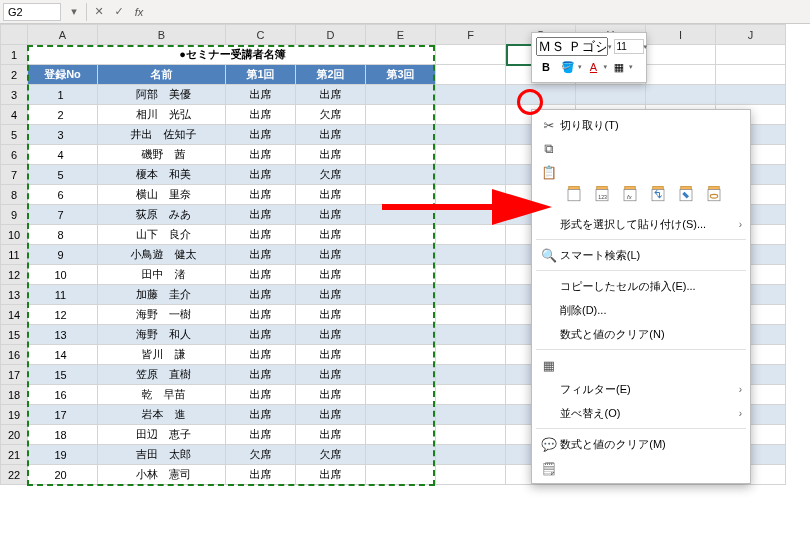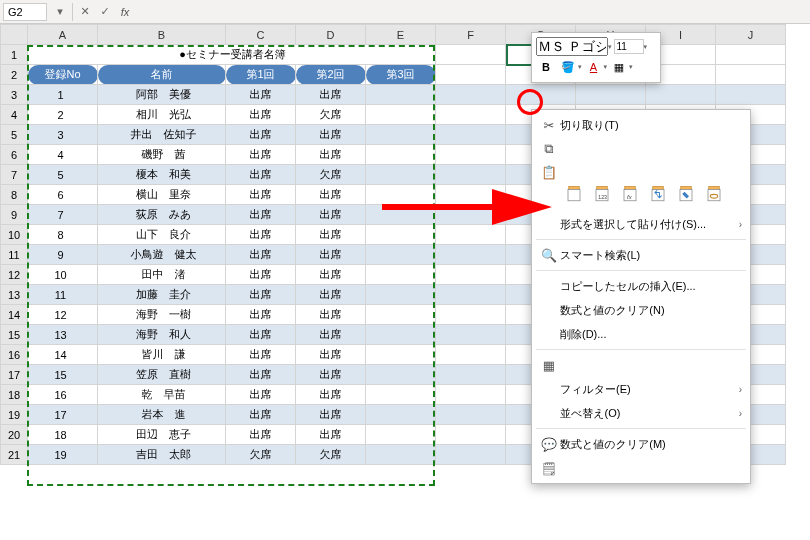--- a/index.html
+++ b/index.html
@@ -1,44 +1,44 @@
 <!DOCTYPE html>
 <html><head>
 <meta charset="utf-8">
 <style>
 * { margin: 0; padding: 0; box-sizing: border-box; font-family: "Meiryo", sans-serif; }
 body { width: 810px; height: 540px; background: #fff; overflow: hidden; font-size: 11px; position: relative; }
 
 .formula-bar { display: flex; align-items: center; border-bottom: 1px solid #ccc; height: 24px; background: #f3f2f1; }
-.name-box { width: 44px; padding: 2px 4px; border: 1px solid #ccc; background: #fff; margin: 2px 3px; font-size: 11px; }
+.name-box { width: 58px; padding: 2px 4px; border: 1px solid #ccc; background: #fff; margin: 2px 3px; font-size: 11px; }
 .fb-btn { width: 20px; text-align: center; color: #666; cursor: pointer; }
 .fb-fx { font-style: italic; color: #555; }
 .fb-input { flex: 1; padding: 2px 6px; }
 
 .grid-wrap { position: relative; }
 table.grid { border-collapse: collapse; }
 table.grid th, table.grid td { border: 1px solid #d4d4d4; text-align: center; font-size: 11px; background: #fff; height: 20px; }
 table.grid th.col-head { background: #e6e6e6; color: #333; font-weight: normal; height: 20px; position: relative; }
 table.grid th.row-head { background: #e6e6e6; font-weight: normal; width: 27px; }
 table.grid th.corner { background: #e6e6e6; width: 27px; }
 .col-A { width: 70px; } .col-B { width: 128px; } .col-C { width: 70px; } .col-D { width: 70px; } .col-E { width: 70px; }
 .col-F { width: 70px; } .col-G { width: 70px; } .col-H { width: 70px; } .col-I { width: 70px; } .col-J { width: 70px; }
 
-.title-row td { text-align: left; padding-left: 2px; font-weight: normal; font-size: 13px; }
-.header-row td { background: #4f81bd !important; color: #fff; font-weight: normal; border-radius: 10px; }
+.title-row td { text-align: left; padding-left: 2px; font-weight: bold; font-size: 13px; }
+.header-row td { background: #4f81bd !important; color: #fff; font-weight: bold; }
 tr.odd td { background: #dce6f1; }
 tr.even td { background: #fff; }
 td.left { text-align: left; padding-left: 4px; }
 td.right { text-align: right; padding-right: 4px; }
 
 .marching { position: absolute; border: 2px dashed #1a7f1a; pointer-events: none; }
 
 .selected-cell { position: absolute; border: 2px solid #217346; pointer-events: none; }
 
-.mini-toolbar { position: absolute; background: #fff; border: 1px solid #bdbdbd; box-shadow: 0 3px 8px rgba(0,0,0,0.25); padding: 4px; width: 130px; font-size: 11px; }
+.mini-toolbar { position: absolute; background: #fff; border: 1px solid #bdbdbd; box-shadow: 0 3px 8px rgba(0,0,0,0.25); padding: 4px; width: 116px; font-size: 11px; }
 .mini-toolbar .row { display: flex; align-items: center; gap: 2px; margin-bottom: 2px; }
 .mini-toolbar select, .mini-toolbar .font-size { border: 1px solid #ccc; font-size: 10px; padding: 1px 2px; }
 .mini-toolbar .font-name { width: 72px; }
 .mini-toolbar .font-size { width: 30px; }
 .mini-toolbar .mini-btn { width: 20px; height: 18px; display: flex; align-items: center; justify-content: center; cursor: pointer; font-size: 11px; }
 .mini-toolbar .bold { font-weight: bold; }
 .mini-toolbar .dd { font-size: 7px; color: #666; margin-left: -2px; }
 
 .ctx-menu { position: absolute; background: #fff; border: 1px solid #bdbdbd; box-shadow: 0 3px 10px rgba(0,0,0,0.3); width: 220px; font-size: 11px; padding: 3px 0; }
 .ctx-item { display: flex; align-items: center; padding: 4px 8px 4px 6px; cursor: pointer; position: relative; height: 24px; }
@@ -347,20 +347,33 @@
           <td class="left">吉田　太郎</td>
           <td>欠席</td>
           <td>欠席</td>
           <td></td>
           <td></td>
           <td></td>
           <td></td>
           <td></td>
           <td></td>
         </tr>
+        <tr class="even">
+          <th class="row-head">22</th>
+          <td class="right">20</td>
+          <td class="left">小林　憲司</td>
+          <td>出席</td>
+          <td>出席</td>
+          <td></td>
+          <td></td>
+          <td></td>
+          <td></td>
+          <td></td>
+          <td></td>
+        </tr>
       </tbody>
 </table>
 
 <div class="marching" style="left:27px; top:21px; width:408px; height:441px;"></div>
 
 <div class="selected-cell" style="left:506px; top:20px; width:71px; height:22px;"></div>
 </div>
 
 <div class="mini-toolbar" style="left:531px; top:32px;">
   <div class="row">
@@ -450,25 +463,25 @@
     <span class="ctx-icon">🔍</span>
     <span class="ctx-label">スマート検索(L)</span>
   </div>
   <div class="ctx-sep"></div>
   <div class="ctx-item">
     <span class="ctx-icon"></span>
     <span class="ctx-label">コピーしたセルの挿入(E)...</span>
   </div>
   <div class="ctx-item">
     <span class="ctx-icon"></span>
+    <span class="ctx-label">削除(D)...</span>
+  </div>
+  <div class="ctx-item">
+    <span class="ctx-icon"></span>
     <span class="ctx-label">数式と値のクリア(N)</span>
-  </div>
-  <div class="ctx-item">
-    <span class="ctx-icon"></span>
-    <span class="ctx-label">削除(D)...</span>
   </div>
   <div class="ctx-sep"></div>
   <div class="ctx-item disabled">
     <span class="ctx-icon">▦</span>
   </div>
   <div class="ctx-item">
     <span class="ctx-icon"></span>
     <span class="ctx-label">フィルター(E)</span>
     <span class="ctx-arrow">›</span>
   </div>

